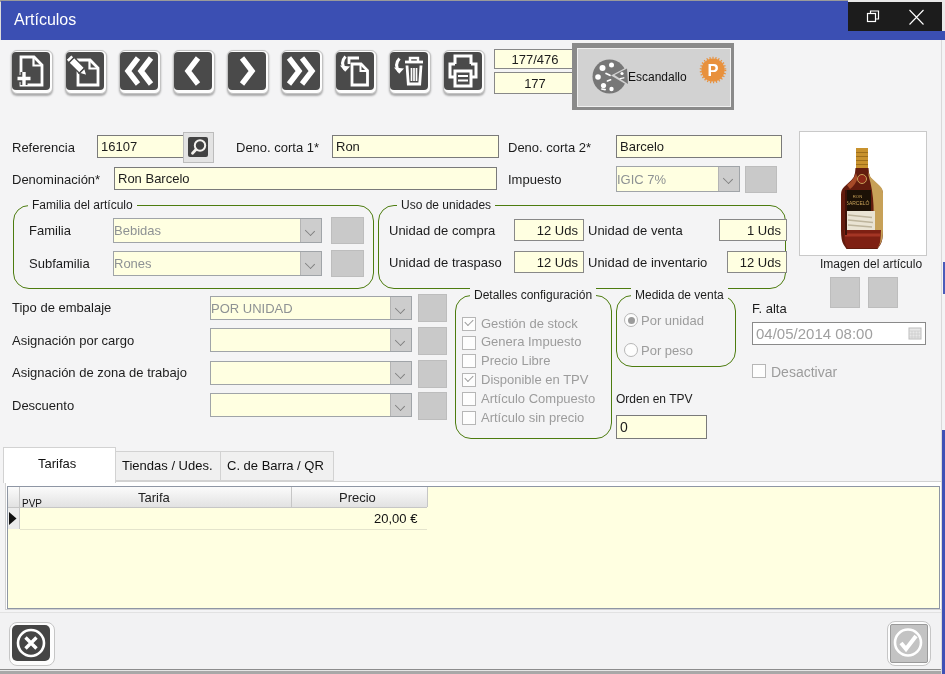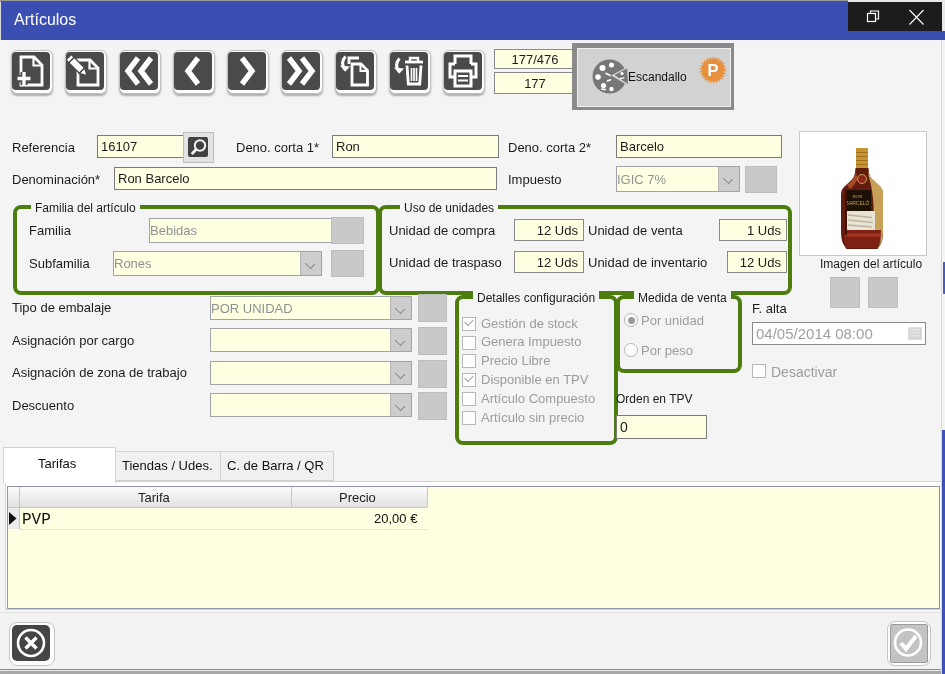--- a/index.html
+++ b/index.html
@@ -7,21 +7,21 @@
 .abs{position:absolute;}
 .lbl{position:absolute;font-size:13px;color:#1c1c1c;white-space:nowrap;}
 .glbl{position:absolute;font-size:13px;color:#9c9c9c;white-space:nowrap;}
 .inp{position:absolute;background:#ffffe1;border:1px solid #7a7a7a;font-size:13px;color:#1c1c1c;padding:0 3px;display:flex;align-items:center;}
 .ubox{position:absolute;background:#ffffe1;border:1px solid #888;font-size:13px;color:#1c1c1c;display:flex;align-items:center;justify-content:flex-end;padding:0 5px;}
 .combo{position:absolute;background:#ffffe1;border:1px solid #a0a4a8;display:flex;align-items:center;}
 .combo .tx{flex:1;font-size:13px;color:#8e9294;}
 .combo .ar{width:20px;align-self:stretch;background:#cdcdcd;border-left:1px solid #b4b4b4;position:relative;}
 .combo .ar:after{content:"";position:absolute;left:5px;top:8px;width:7px;height:7px;border-right:1.6px solid #7f7f7f;border-bottom:1.6px solid #7f7f7f;transform:rotate(45deg) scale(1,.8);}
 .gbtn{position:absolute;background:#c9c9c9;border:1px solid #bdbdbd;}
-.fs{position:absolute;border:4px solid #4d7c0f;border-radius:8px;text-align:center;}
+.fs{position:absolute;border:1px solid #4d7c0f;border-radius:16px;text-align:center;}
 .fs .lg{position:absolute;top:-8px;left:14px;background:#f4f4f5;padding:0 4px;font-size:12px;color:#1c1c1c;white-space:nowrap;}
 .cb{position:absolute;width:12px;height:12px;background:#fdfdfd;border:1px solid #b6b6b6;}
 .cb.ck:after{content:"";position:absolute;left:2px;top:1px;width:7px;height:4px;border-left:1.8px solid #9b9b9b;border-bottom:1.8px solid #9b9b9b;transform:rotate(-45deg);}
 .rd{position:absolute;width:12px;height:12px;background:#fdfdfd;border:1px solid #b6b6b6;border-radius:50%;}
 .rd.on:after{content:"";position:absolute;left:2.5px;top:2.5px;width:7px;height:7px;border-radius:50%;background:#9b9b9b;}
 .tbtn{position:absolute;width:40px;height:42px;top:50px;background:#fdfdfd;border:1px solid #c2c2c2;border-radius:6px;box-shadow:0 1.5px 2px rgba(0,0,0,.3);}
 .tbtn .in{position:absolute;left:0px;top:1px;width:38px;height:38px;background:#4a4a4a;border-radius:4px;display:flex;align-items:center;justify-content:center;}
 </style></head>
 <body>
 <div id="win">
@@ -170,21 +170,21 @@
 <div class="combo" style="left:616px;top:166px;width:122px;height:24px;">
       <div class="tx">IGIC 7%</div>
       <div class="ar"></div>
     </div>
 <div class="gbtn" style="left:745px;top:166px;width:30px;height:25px;"></div>
 
 <div class="fs" style="left:13px;top:205px;width:359px;height:82px;">
       <div class="lg">Familia del artículo</div>
     </div>
 <div class="lbl" style="left:29px;top:223px;">Familia</div>
-<div class="combo" style="left:113px;top:218px;width:207px;height:23px;margin-left:36px;">
+<div class="combo" style="left:113px;top:218px;width:207px;height:23px;">
       <div class="tx">Bebidas</div>
       <div class="ar"></div>
     </div>
 <div class="gbtn" style="left:331px;top:217px;width:31px;height:25px;"></div>
 <div class="lbl" style="left:29px;top:256px;">Subfamilia</div>
 <div class="combo" style="left:113px;top:251px;width:207px;height:23px;">
       <div class="tx">Rones</div>
       <div class="ar"></div>
     </div>
 <div class="gbtn" style="left:331px;top:250px;width:31px;height:25px;"></div>
@@ -298,21 +298,21 @@
 <div class="abs" style="left:19px;top:487px;width:1px;height:20px;background:#c6c6c6;"></div>
 <div class="abs" style="left:291px;top:487px;width:1px;height:20px;background:#c6c6c6;"></div>
 <div class="abs" style="left:427px;top:487px;width:1px;height:20px;background:#c6c6c6;"></div>
 <div class="abs" style="left:138px;top:490px;font-size:13px;color:#222;">Tarifa</div>
 <div class="abs" style="left:339px;top:490px;font-size:13px;color:#222;">Precio</div>
 <div class="abs" style="left:8px;top:508px;width:11px;height:21px;background:#ececec;border-right:1px solid #c6c6c6;"></div>
 <svg class="abs" style="left:8px;top:512px;" width="10" height="13" viewBox="0 0 10 13">
       <path d="M1 0 L8.5 6.5 L1 13 Z" fill="#111"></path>
     </svg>
 <div class="abs" style="left:20px;top:508px;width:407px;height:21px;border-bottom:1px solid #e4e4cc;"></div>
-<div class="abs" style="left:22px;top:511px;font-size:16px;color:#111;font-family:Liberation Mono, monospace;">PVP</div>
+<div class="abs" style="left:22px;top:498px;font-size:10px;color:#111;">PVP</div>
 <div class="abs" style="left:374px;top:511px;font-size:13px;color:#111;">20,00 €</div>
 
 <div class="abs" style="left:0px;top:612px;width:945px;height:57px;background:#f2f2f3;border-top:1px solid #e2e2e2;"></div>
 <div class="abs" style="left:9px;top:622px;width:44px;height:42px;background:#fdfdfd;border:1px solid #c6c6c6;border-radius:8px;"></div>
 <div class="abs" style="left:12px;top:625px;width:38px;height:36px;background:#454545;border-radius:5px;"></div>
 <svg class="abs" style="left:12px;top:625px;" width="38" height="36" viewBox="0 0 38 36">
       <circle cx="19" cy="18" r="13" fill="none" stroke="#fff" stroke-width="2.6"></circle>
       <path d="M13.5 12.5 L24.5 23.5 M24.5 12.5 L13.5 23.5" stroke="#fff" stroke-width="3.4"></path>
     </svg>
 <div class="abs" style="left:887px;top:621px;width:42px;height:43px;background:#fdfdfd;border:1px solid #c6c6c6;border-radius:8px;"></div>

